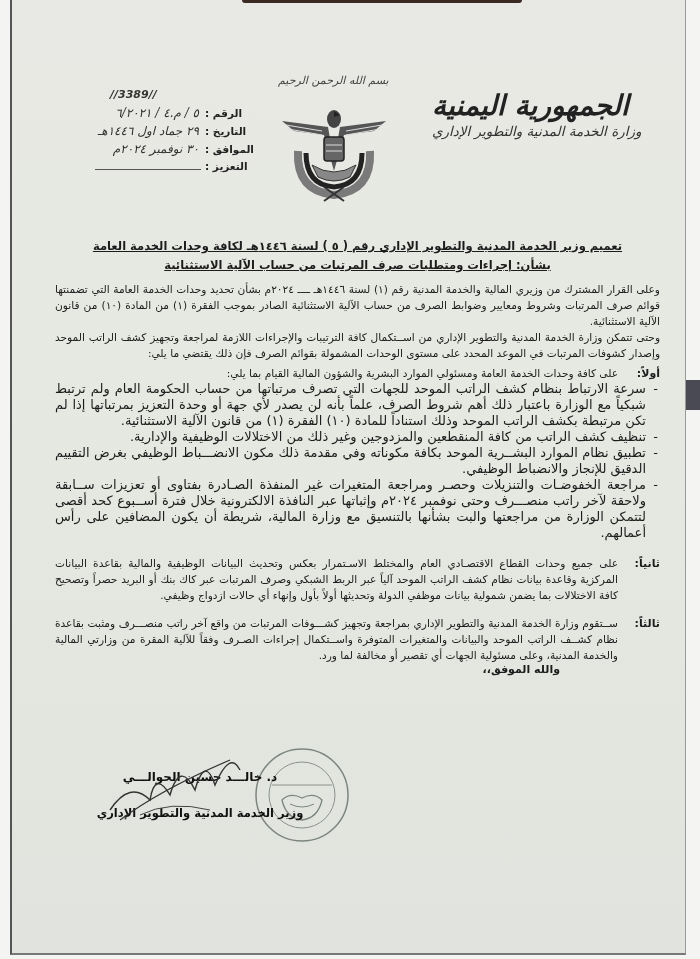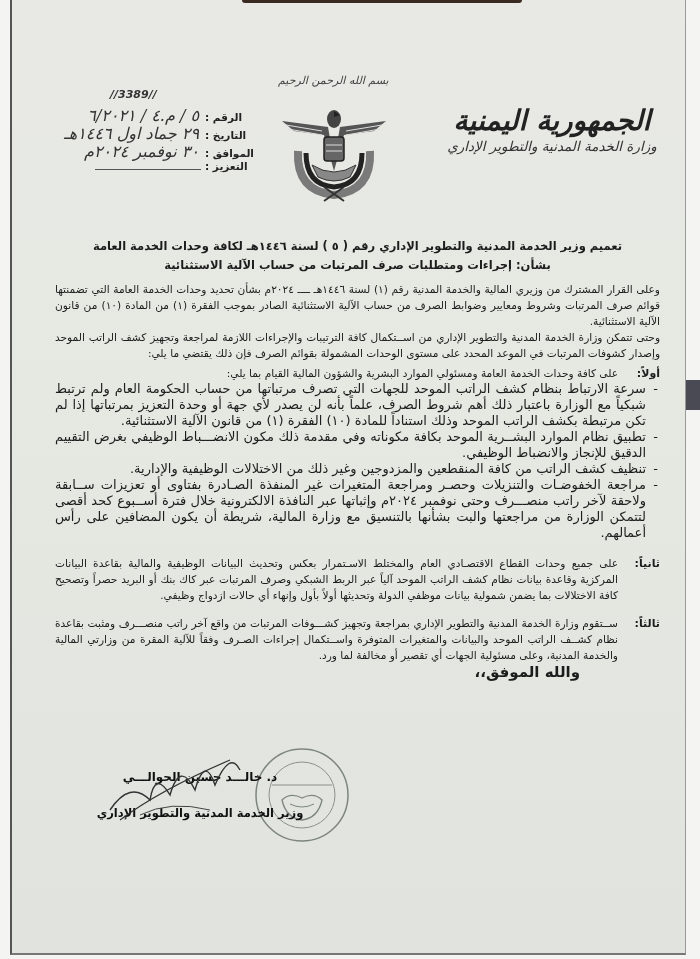--- a/index.html
+++ b/index.html
@@ -13,53 +13,53 @@
   }
   .topbar {
     position: absolute; left: 230px; top: 0; width: 280px; height: 3px;
     background: #3a2a22; border-radius: 0 0 3px 3px;
   }
   .right-edge {
     position: absolute; left: 686px; top: 380px; width: 14px; height: 30px; background: #4a4a55;
   }
   
   .hdr-right {
-    position: absolute; right: 28px; top: 104px; width: 240px; text-align: center; direction: rtl;
+    position: absolute; right: 28px; top: 89px; width: 240px; text-align: left; direction: rtl;
   }
   .hdr-right .republic {
     font-family: "DejaVu Serif", serif; font-size: 28px; font-weight: bold; color: #222;
     font-style: italic; letter-spacing: 1px;
   }
   .hdr-right .ministry {
     font-family: "DejaVu Serif", serif; font-size: 13.5px; color: #333; margin-top: 1px; font-style: italic;
   }
   .emblem-wrap { position: absolute; left: 278px; top: 74px; width: 140px; height: 140px; text-align: left; }
   .basmala { font-family: "DejaVu Serif", serif; font-size: 11px; color: #444; font-style: italic; direction: rtl; }
   .emblem { margin: 4px auto 0; width: 112px; height: 112px; }
   .hdr-left {
     position: absolute; left: 35px; top: 88px; width: 220px; direction: rtl; font-size: 11px; color: #222;
   }
   .ref-num { position: absolute; left: 75px; top: 0; direction: ltr; font-size: 11px; font-weight: bold; font-style: italic; color: #333; }
   .meta-row { position: absolute; right: 0; display: flex; direction: rtl; align-items: baseline; width: 220px; }
   .meta-label { font-weight: bold; font-size: 10.5px; width: 50px; text-align: left; }
-  .meta-value { font-family: "DejaVu Serif", serif; font-style: italic; font-size: 16px; color: #333; margin-right: 6px; white-space: nowrap; }
+  .meta-value { font-family: "DejaVu Serif", serif; font-style: italic; font-size: 12px; color: #333; margin-right: 6px; white-space: nowrap; }
   .meta-line { flex: 1; border-bottom: 1px solid #555; margin: 0 4px 3px 60px; }
 
   
   .doc { position: absolute; left: 55px; top: 237px; width: 605px; direction: rtl; color: #1c1c1c; }
-  .title { text-align: center; font-weight: bold; font-size: 11.5px; line-height: 19px; }
+  .title { text-align: center; font-weight: bold; font-size: 11.5px; line-height: 19px; text-decoration: underline; }
   .p { font-size: 10.6px; line-height: 16px; text-align: justify; }
   .p.indent { text-indent: 22px; }
   .section { display: flex; margin-top: 2px; }
   .sec-label { width: 42px; flex: none; font-weight: bold; font-size: 11px; padding-top: 2px; }
   .sec-body { flex: 1; }
   .bullets { list-style: none; margin-right: 0; }
   .bullets li { position: relative; padding-right: 14px; font-size: 13px; line-height: 16px; text-align: justify; }
   .bullets li::before { content: "-"; position: absolute; right: 2px; top: 0; }
-  .closing { font-weight: bold; font-size: 15px; margin-right: 80px; }
+  .closing { font-weight: bold; font-size: 11px; margin-right: 100px; }
 
   .signature { position: absolute; left: 60px; top: 770px; width: 280px; direction: rtl; text-align: center; }
   .sig-name { font-weight: bold; font-size: 12px; letter-spacing: 1px; color: #111; }
   .sig-title { font-weight: bold; font-size: 11.5px; color: #111; margin-top: 22px; }
   .sig-scribble { position: absolute; left: 40px; top: -30px; width: 150px; height: 90px; }
   .stamp { position: absolute; left: 250px; top: 740px; width: 100px; height: 110px; }
 </style>
 </head>
 <body>
 
@@ -119,22 +119,22 @@
   </div>
 
   <div class="section" style="margin-top:4px">
     <div class="sec-label">أولاً:</div>
     <div class="sec-body">
       <p class="p">على كافة وحدات الخدمة العامة ومسئولي الموارد البشرية والشؤون المالية القيام بما يلي:</p>
     </div>
   </div>
   <ul class="bullets">
     <li>سرعة الارتباط بنظام كشف الراتب الموحد للجهات التي تصرف مرتباتها من حساب الحكومة العام ولم ترتبط شبكياً مع الوزارة باعتبار ذلك أهم شروط الصرف، علماً بأنه لن يصدر لأي جهة أو وحدة التعزيز بمرتباتها إذا لم تكن مرتبطة بكشف الراتب الموحد وذلك استناداً للمادة (١٠) الفقرة (١) من قانون الآلية الاستثنائية.</li>
+    <li>تنظيف كشف الراتب من كافة المنقطعين والمزدوجين وغير ذلك من الاختلالات الوظيفية والإدارية.</li>
     <li>تطبيق نظام الموارد البشــرية الموحد بكافة مكوناته وفي مقدمة ذلك مكون الانضـــباط الوظيفي بغرض التقييم الدقيق للإنجاز والانضباط الوظيفي.</li>
-    <li>تنظيف كشف الراتب من كافة المنقطعين والمزدوجين وغير ذلك من الاختلالات الوظيفية والإدارية.</li>
     <li>مراجعة الخفوضـات والتنزيلات وحصـر ومراجعة المتغيرات غير المنفذة الصـادرة بفتاوى أو تعزيزات ســابقة ولاحقة لآخر راتب منصـــرف وحتى نوفمبر ٢٠٢٤م وإثباتها عبر النافذة الالكترونية خلال فترة أســبوع كحد أقصى لتتمكن الوزارة من مراجعتها والبت بشأنها بالتنسيق مع وزارة المالية، شريطة أن يكون المضافين على رأس أعمالهم.</li>
   </ul>
 
   <div class="section" style="margin-top:14px">
     <div class="sec-label">ثانياً:</div>
     <div class="sec-body">
       <p class="p">على جميع وحدات القطاع الاقتصـادي العام والمختلط الاسـتمرار بعكس وتحديث البيانات الوظيفية والمالية بقاعدة البيانات المركزية وقاعدة بيانات نظام كشف الراتب الموحد آلياً عبر الربط الشبكي وصرف المرتبات عبر كاك بنك أو البريد حصراً وتصحيح كافة الاختلالات بما يضمن شمولية بيانات موظفي الدولة وتحديثها أولاً بأول وإنهاء أي حالات ازدواج وظيفي.</p>
     </div>
   </div>
 

